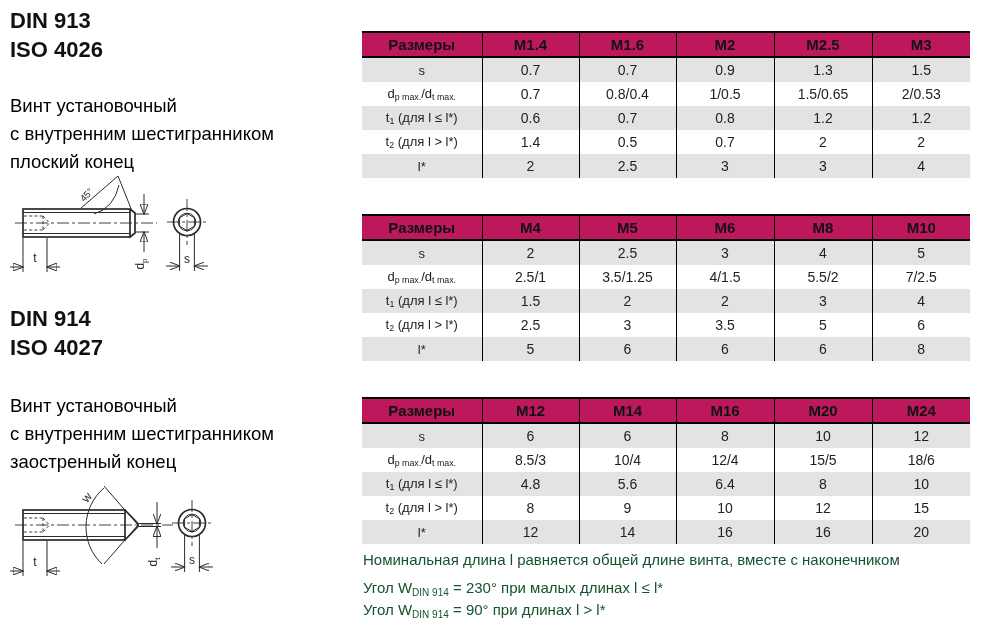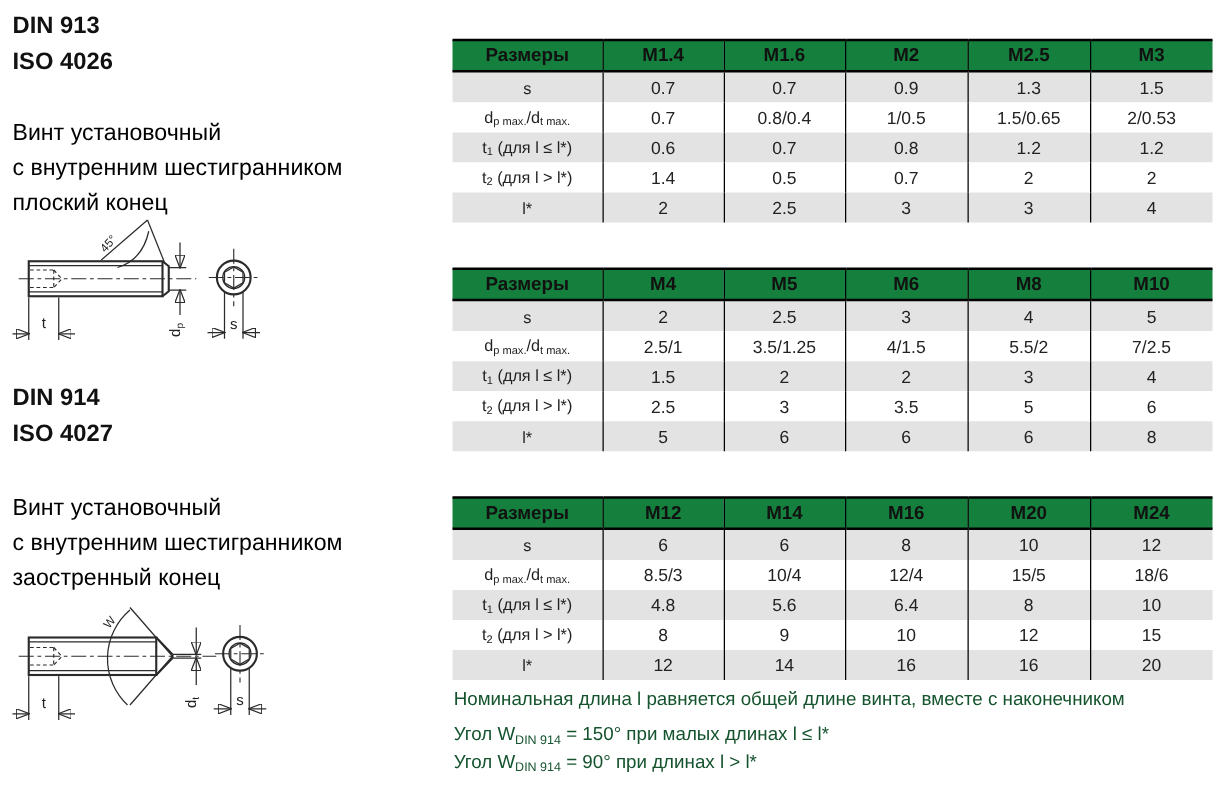--- a/index.html
+++ b/index.html
@@ -1,30 +1,30 @@
 <!DOCTYPE html>
 <html><head>
 <meta charset="utf-8">
 <style>
   html,body{margin:0;padding:0;background:#fff;}
   .page{
     position:relative;width:984px;height:628px;background:#ffffff;overflow:hidden;
     font-family:"Liberation Sans",sans-serif;color:#1d1d1d;
   }
   
-  .std-head{position:absolute;left:10px;font-size:19px;font-weight:700;line-height:29px;color:#111;}
+  .std-head{position:absolute;left:10px;font-size:22px;font-weight:700;line-height:29px;color:#111;}
   .std-desc{position:absolute;left:10px;font-size:18.5px;line-height:28px;color:#000000;}
   .std-head div,.std-desc div{white-space:nowrap;}
   
   table.dim-table{
     position:absolute;left:362px;width:608px;border-collapse:collapse;table-layout:fixed;
   }
   table.t1{top:31px;} table.t2{top:214px;} table.t3{top:397px;}
   .dim-table th{
-    background:#15803d;border-top:2px solid #000;border-bottom:2px solid #000;
+    background:#be185d;border-top:2px solid #000;border-bottom:2px solid #000;
     font-size:15px;font-weight:700;height:20px;padding:1px 0 2px 0;text-align:center;color:#111;
   }
   .dim-table td{
     font-size:14px;height:24px;padding:0;text-align:center;vertical-align:middle;color:#222;background:#fff;
   }
   .dim-table th + th,.dim-table td + td{border-left:1.5px solid #000;}
   .dim-table tr.shaded td{background:#e3e3e3;}
   .dim-table td.rowlabel{font-size:13px;}
   .sub{font-size:68%;vertical-align:-0.28em;margin-top:48px;}
   
@@ -378,16 +378,16 @@
           <td>12</td>
           <td>14</td>
           <td>16</td>
           <td>16</td>
           <td>20</td>
         </tr>
       </tbody>
     </table>
 
   <div class="note note-1"><span>Номинальная длина l равняется общей длине винта, вместе с наконечником</span></div>
-  <div class="note note-2"><span>Угол W</span><span class="sub">DIN 914</span><span> = 150° при малых длинах l ≤ l*</span></div>
+  <div class="note note-2"><span>Угол W</span><span class="sub">DIN 914</span><span> = 230° при малых длинах l ≤ l*</span></div>
   <div class="note note-3"><span>Угол W</span><span class="sub">DIN 914</span><span> = 90° при длинах l &gt; l*</span></div>
 
 </div>
 
 </body></html>

